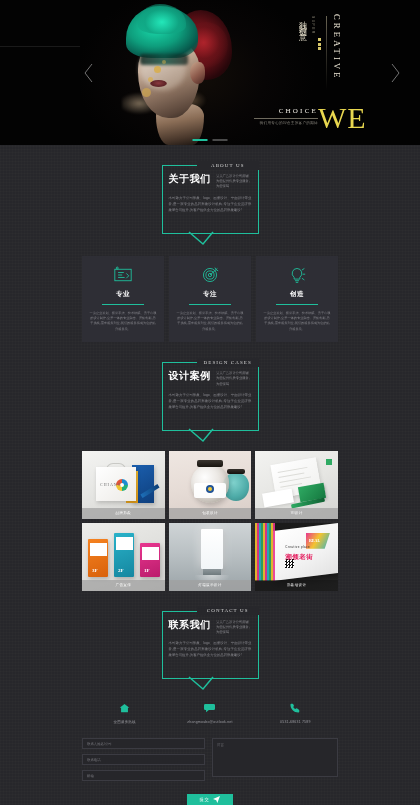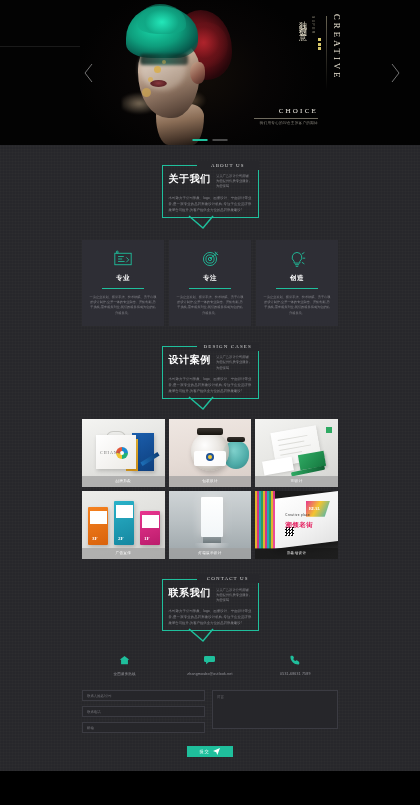--- a/index.html
+++ b/index.html
@@ -288,21 +288,21 @@
   }
   .container { width: 256px; margin: 0 auto; }
 
   
   .sec-head { padding-top: 20px; display: flex; justify-content: center; }
   .bubble {
     position: relative;
     width: 97px;
     border: 1.5px solid #1fbf9c;
     background: transparent;
-    padding: 6px 6px 4px 6px;
+    padding: 6px 6px 20px 6px;
   }
   .bubble-top {
     position: absolute;
     top: -5.5px; left: 34px; right: -1.5px;
     height: 9px;
     background: #27272b;
     display: flex; align-items: center; justify-content: center;
   }
   .bubble-en {
     font-family: "Liberation Serif","DejaVu Serif",serif;
@@ -657,20 +657,21 @@
         <div class="v-rule"></div>
         <div class="v-en">CREATIVE</div>
       </div>
 
       <div class="hero-choice">
         <div class="choice-word">CHOICE</div>
         <div class="choice-rule"></div>
         <div class="choice-sub">我们用专心的理念主张客户的期待</div>
       </div>
 
+      <div class="hero-we">WE</div>
     </div>
 
     <div class="hero-arrow prev">
       <svg width="14" height="22" viewBox="0 0 14 22" fill="none" stroke="#cfcfcf" stroke-width="1">
         <polyline points="10,2 3,11 10,20"></polyline>
       </svg>
     </div>
     <div class="hero-arrow next">
       <svg width="14" height="22" viewBox="0 0 14 22" fill="none" stroke="#cfcfcf" stroke-width="1">
         <polyline points="4,2 11,11 4,20"></polyline>

